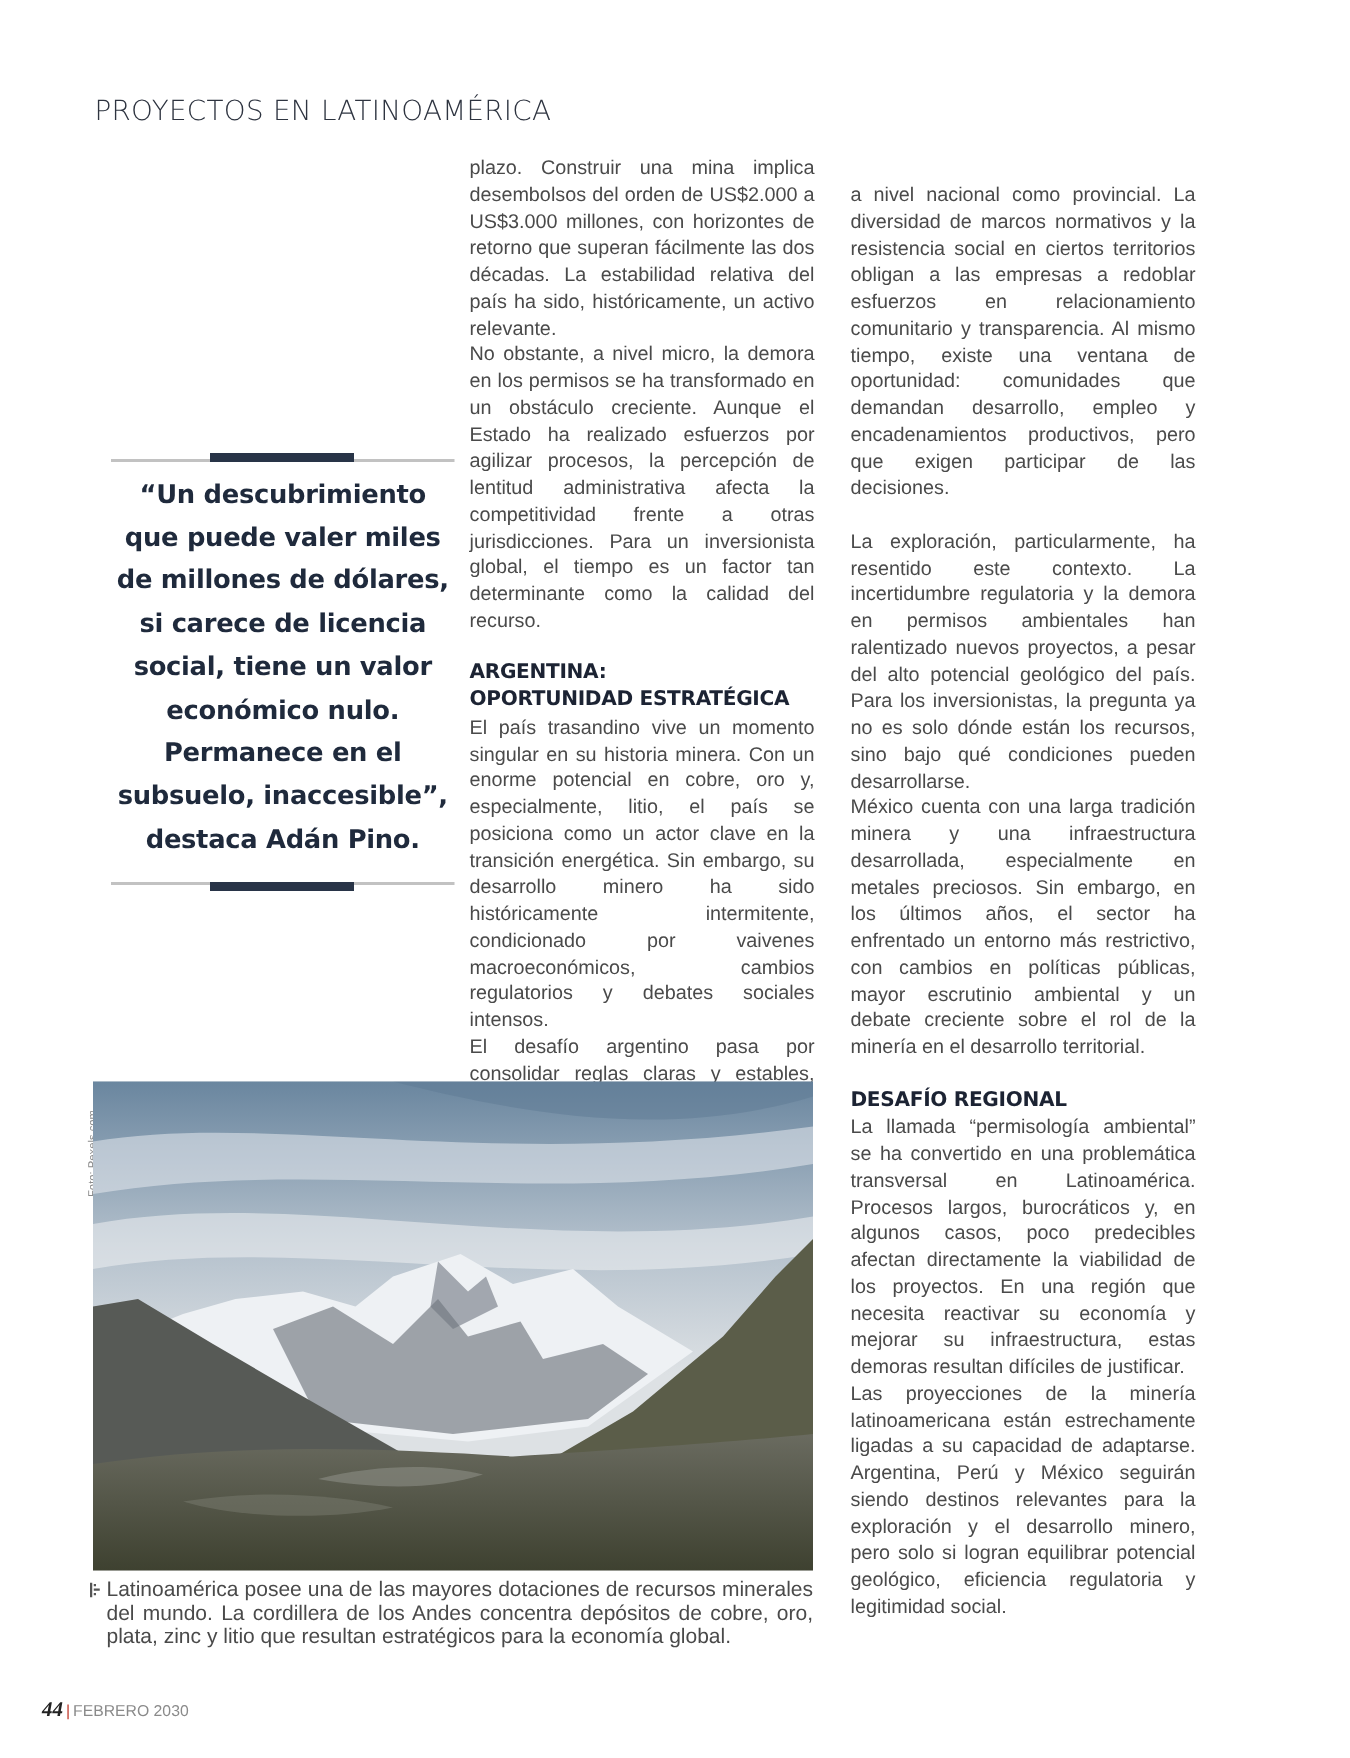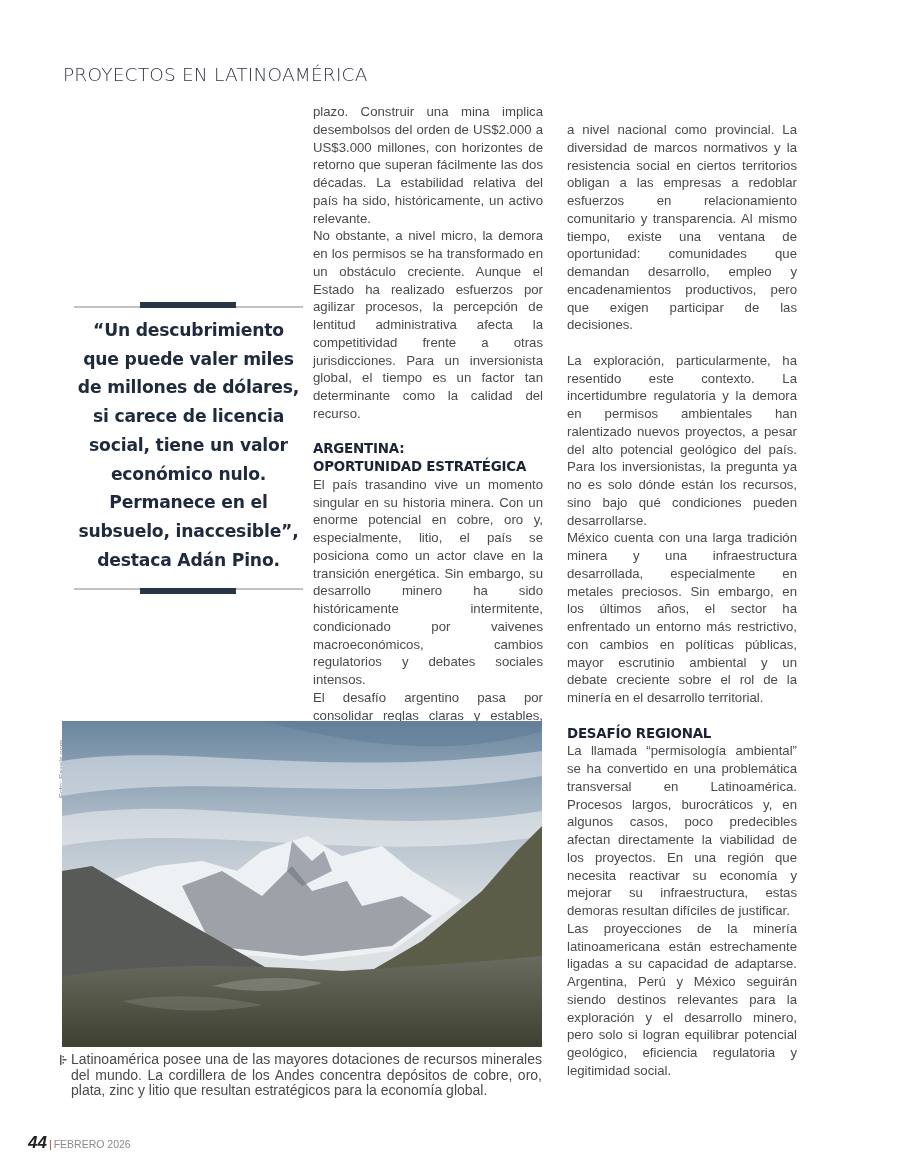--- a/index.html
+++ b/index.html
@@ -28,21 +28,21 @@
   .photo-credit { position: absolute; left: 47px; top: 720px; width: 12px; height: 80px; }
   .photo-credit span { position: absolute; left: 0; top: 0; transform-origin: 0 0;
          transform: translate(10px, 78px) rotate(-90deg); font-size: 7.5px; color: #8a8a8a;
          white-space: nowrap; font-family: "Liberation Sans", sans-serif; }
   .caption { position: absolute; left: 62px; top: 1052px; width: 480px; font-size: 14px; line-height: 15.6px;
          color: #4a4a4a; text-align: justify; font-family: "Liberation Sans", sans-serif; }
   .caption .marker { position: absolute; left: -2px; top: 3px; width: 7px; height: 10px; }
   .caption .text { display: block; padding-left: 9px; }
   .footer { position: absolute; left: 28px; top: 1133px; font-size: 10.5px; color: #8a8a8a;
             font-family: "Liberation Sans", sans-serif; }
-  .footer .page { font-weight: bold; color: #222; font-size: 17px; font-style: italic; }
+  .footer .page { font-weight: bold; color: #222; font-size: 14px; font-style: italic; font-family: Liberation Serif, serif; }
   .footer .sep { color: #c0392b; margin: 0 2px; }
 </style>
 </head>
 <body>
 
 <div class="section-title">PROYECTOS EN LATINOAMÉRICA</div>
 
 <div class="pull">
   <div class="rule top">
     <div class="bar"></div>
@@ -117,14 +117,14 @@
   <svg class="marker" viewBox="0 0 7 10">
     <rect x="0" y="0" width="1.5" height="10" fill="#555"></rect>
     <rect x="2.5" y="1" width="1.5" height="1.5" fill="#555"></rect>
     <rect x="2.5" y="4" width="4" height="1.5" fill="#555"></rect>
     <rect x="2.5" y="7" width="1.5" height="1.5" fill="#555"></rect>
   </svg>
   <span class="text">Latinoamérica posee una de las mayores dotaciones de recursos minerales del mundo. La cordillera de los Andes concentra depósitos de cobre, oro, plata, zinc y litio que resultan estratégicos para la economía global.</span>
 </div>
 
 <div class="footer">
-  <span class="page">44</span><span class="sep">|</span><span>FEBRERO 2026</span>
+  <span class="page">44</span><span class="sep">|</span><span>FEBRERO 2030</span>
 </div>
 
 </body></html>

